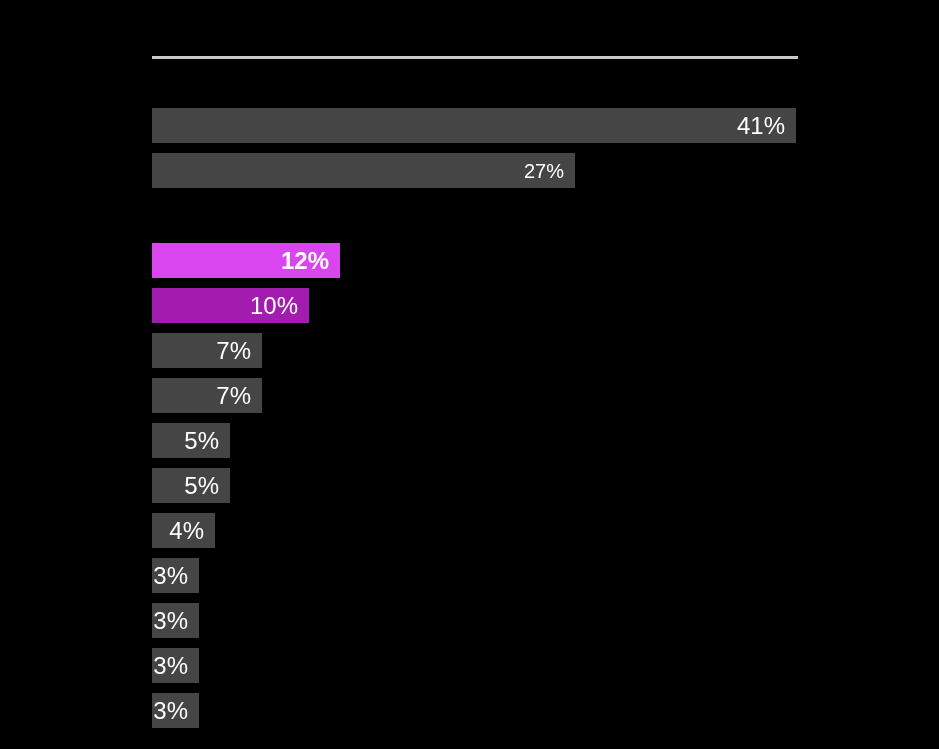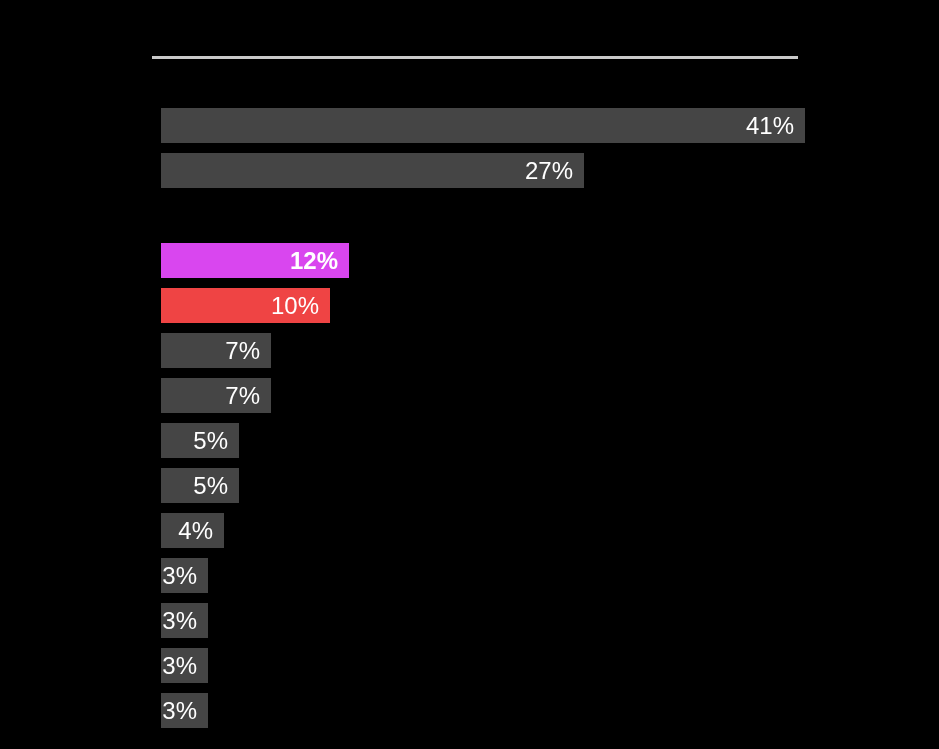--- a/index.html
+++ b/index.html
@@ -59,38 +59,38 @@
     font-family: "Liberation Sans", sans-serif;
   }
 </style>
 </head>
 <body>
 
 <div id="chart-root" style="background: rgb(0, 0, 0);">
 
   <div id="top-rule" style="background: rgb(201, 201, 201); left: 152px; top: 56px; width: 646px; height: 3px;"></div>
 
-  <div id="plot-area" style="left: 161px; top: 108px; width: 644px;">
+  <div id="plot-area" style="left: 152px; top: 108px; width: 644px;">
       <div class="bar-row" style="top: 0px; width: 644px; height: 35px;">
         <div class="bar" style="width: 644px; height: 35px; background: rgb(69, 69, 69);">
           <span class="bar-label" style="color: rgb(255, 255, 255); font-size: 24px;">41%</span>
         </div>
       </div>
       <div class="bar-row" style="top: 45px; width: 423px; height: 35px;">
         <div class="bar" style="width: 423px; height: 35px; background: rgb(69, 69, 69);">
-          <span class="bar-label" style="color: rgb(255, 255, 255); font-size: 24px;">27%</span>
+          <span class="bar-label" style="color: rgb(255, 255, 255); font-size: 20px;">27%</span>
         </div>
       </div>
       <div class="bar-row" style="top: 135px; width: 188px; height: 35px;">
         <div class="bar" style="width: 188px; height: 35px; background: #d946ef; font-weight: bold;">
           <span class="bar-label" style="color: rgb(255, 255, 255); font-size: 24px;">12%</span>
         </div>
       </div>
       <div class="bar-row" style="top: 180px; width: 157px; height: 35px;">
-        <div class="bar" style="width: 169px; height: 35px; background: #ef4444;">
+        <div class="bar" style="width: 157px; height: 35px; background: #a21caf;">
           <span class="bar-label" style="color: rgb(255, 255, 255); font-size: 24px;">10%</span>
         </div>
       </div>
       <div class="bar-row" style="top: 225px; width: 110px; height: 35px;">
         <div class="bar" style="width: 110px; height: 35px; background: rgb(69, 69, 69);">
           <span class="bar-label" style="color: rgb(255, 255, 255); font-size: 24px;">7%</span>
         </div>
       </div>
       <div class="bar-row" style="top: 270px; width: 110px; height: 35px;">
         <div class="bar" style="width: 110px; height: 35px; background: rgb(69, 69, 69);">

